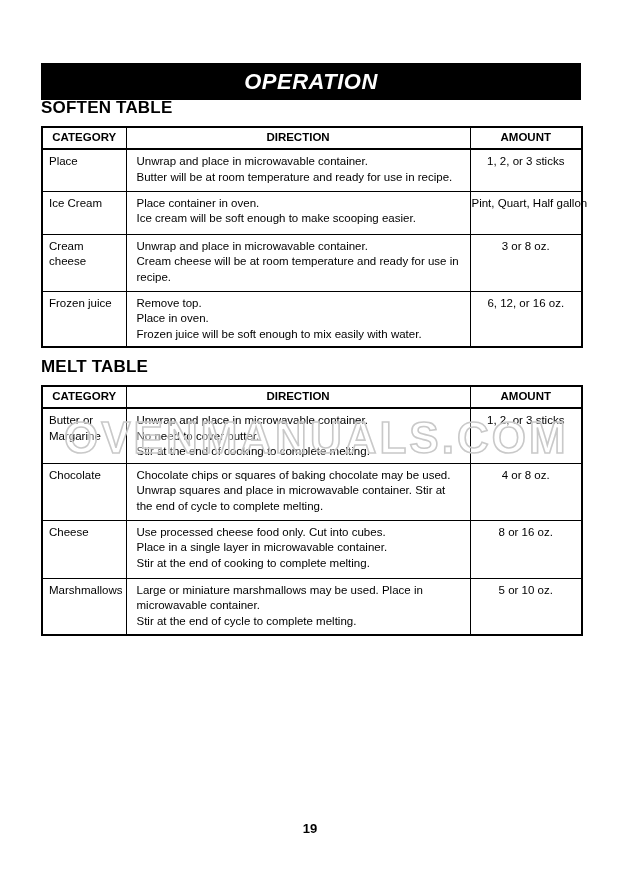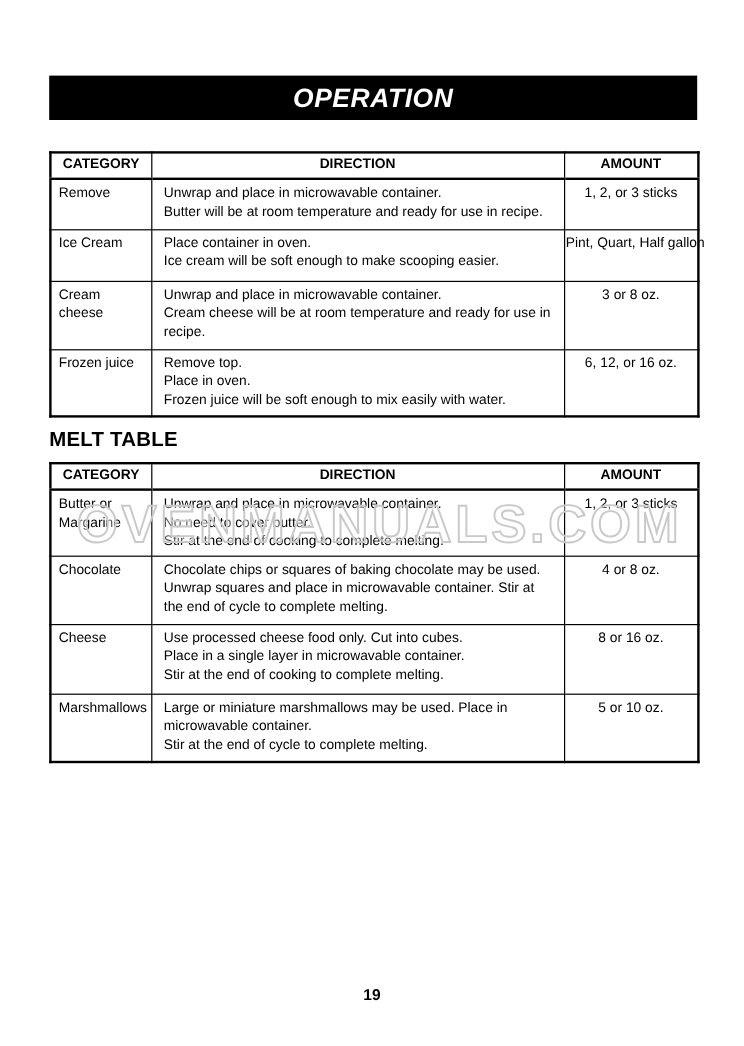--- a/index.html
+++ b/index.html
@@ -87,37 +87,38 @@
 </style>
 </head>
 <body>
 
 <div class="page">
 
   <div class="banner">
     <span>OPERATION</span>
   </div>
 
+  <div class="section-title soften-title">SOFTEN TABLE</div>
 
   <table class="data-table soften-table">
     <colgroup>
         <col class="c-cat">
         <col class="c-dir">
         <col class="c-amt">
       </colgroup>
     <thead>
       <tr>
         <th>CATEGORY</th>
         <th>DIRECTION</th>
         <th>AMOUNT</th>
       </tr>
     </thead>
     <tbody>
       <tr>
-        <td class="cat">Remove</td>
+        <td class="cat">Place</td>
         <td class="dir">
           <div class="dir-line">Unwrap and place in microwavable container.</div>
           <div class="dir-line">Butter will be at room temperature and ready for use in recipe.</div>
         </td>
         <td class="amt">1, 2, or 3 sticks</td>
       </tr>
       <tr>
         <td class="cat">Ice Cream</td>
         <td class="dir">
           <div class="dir-line">Place container in oven.</div>

